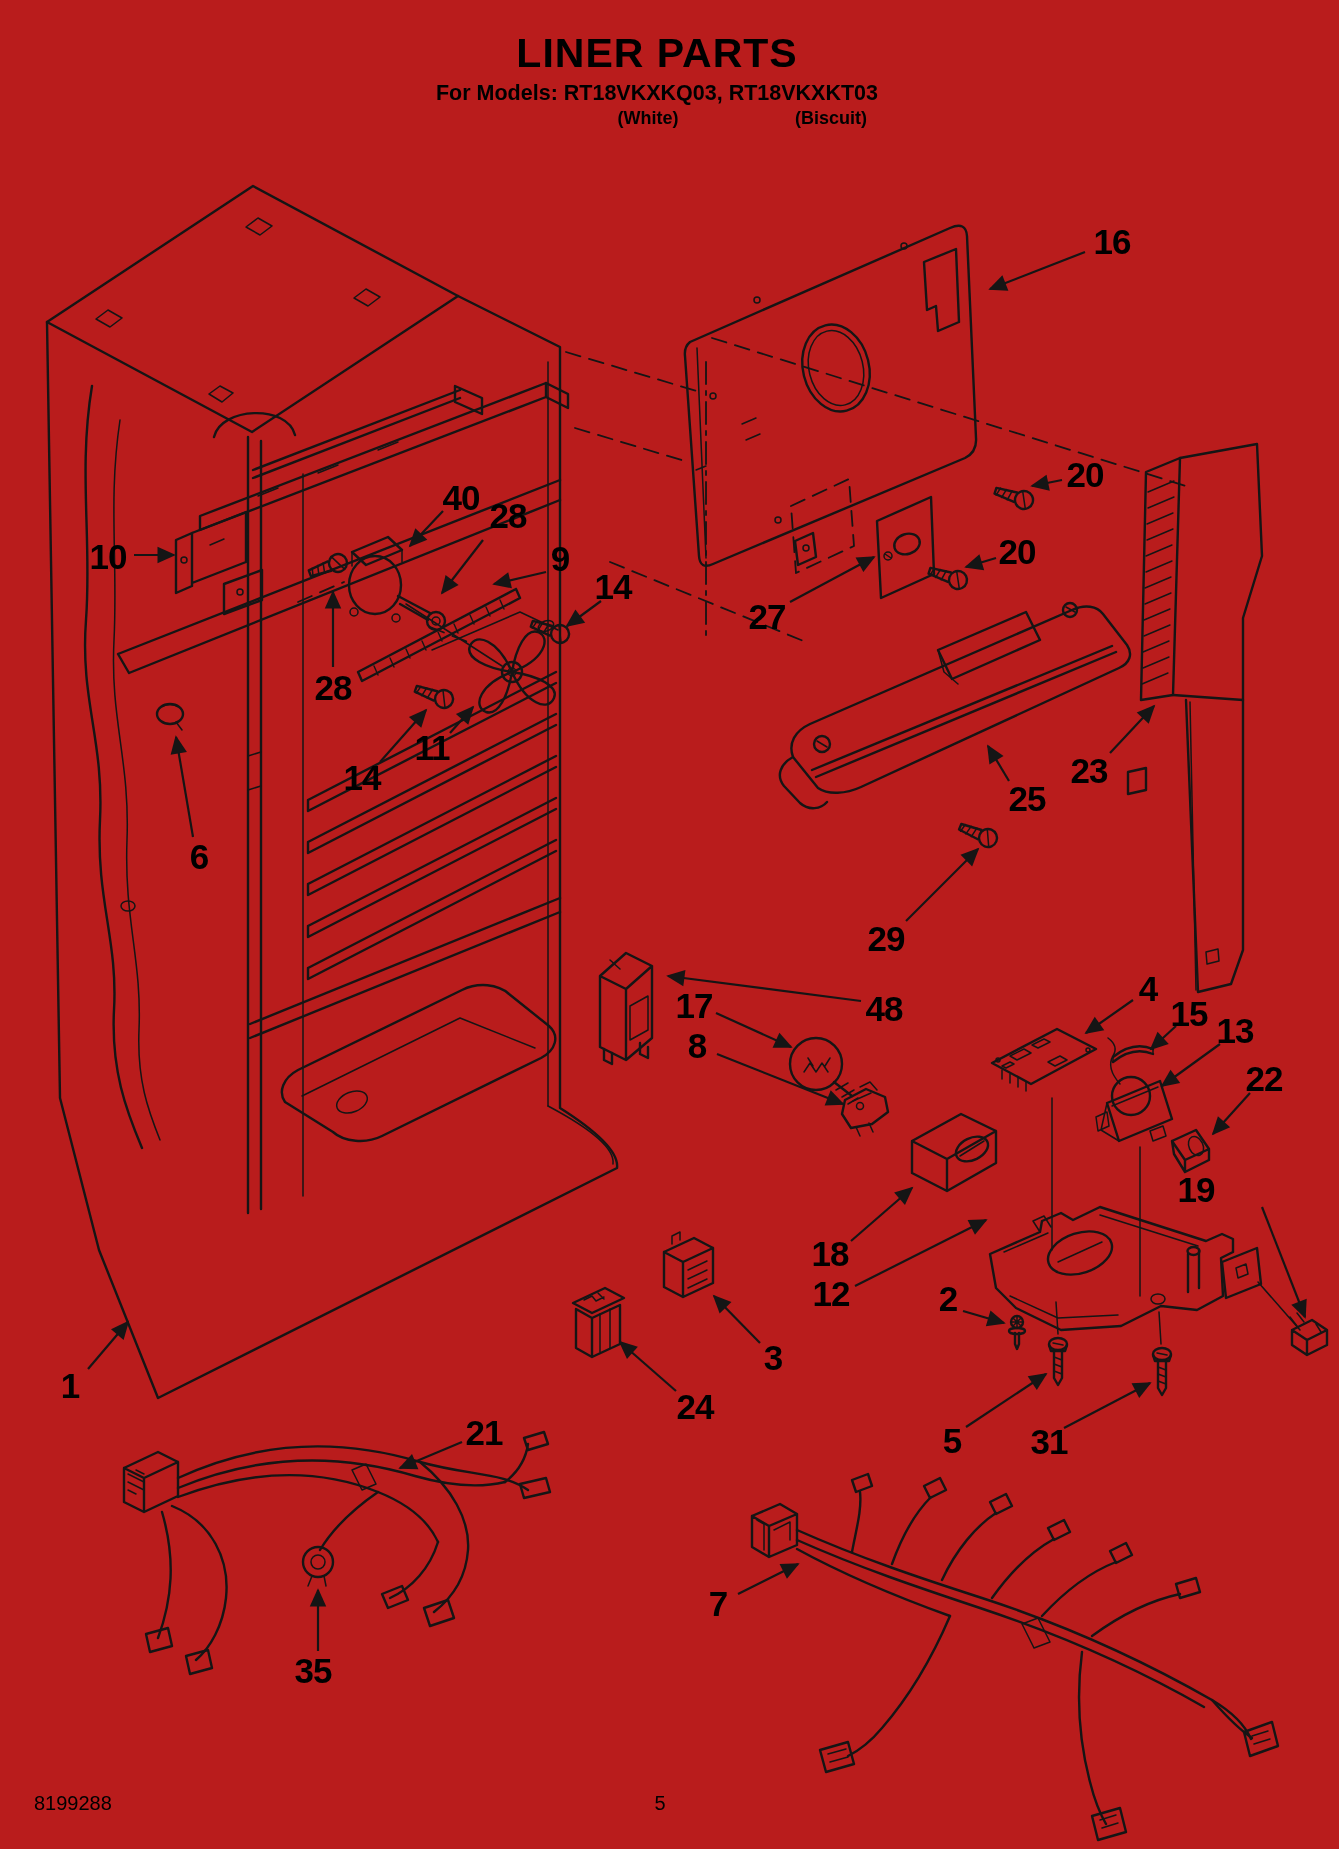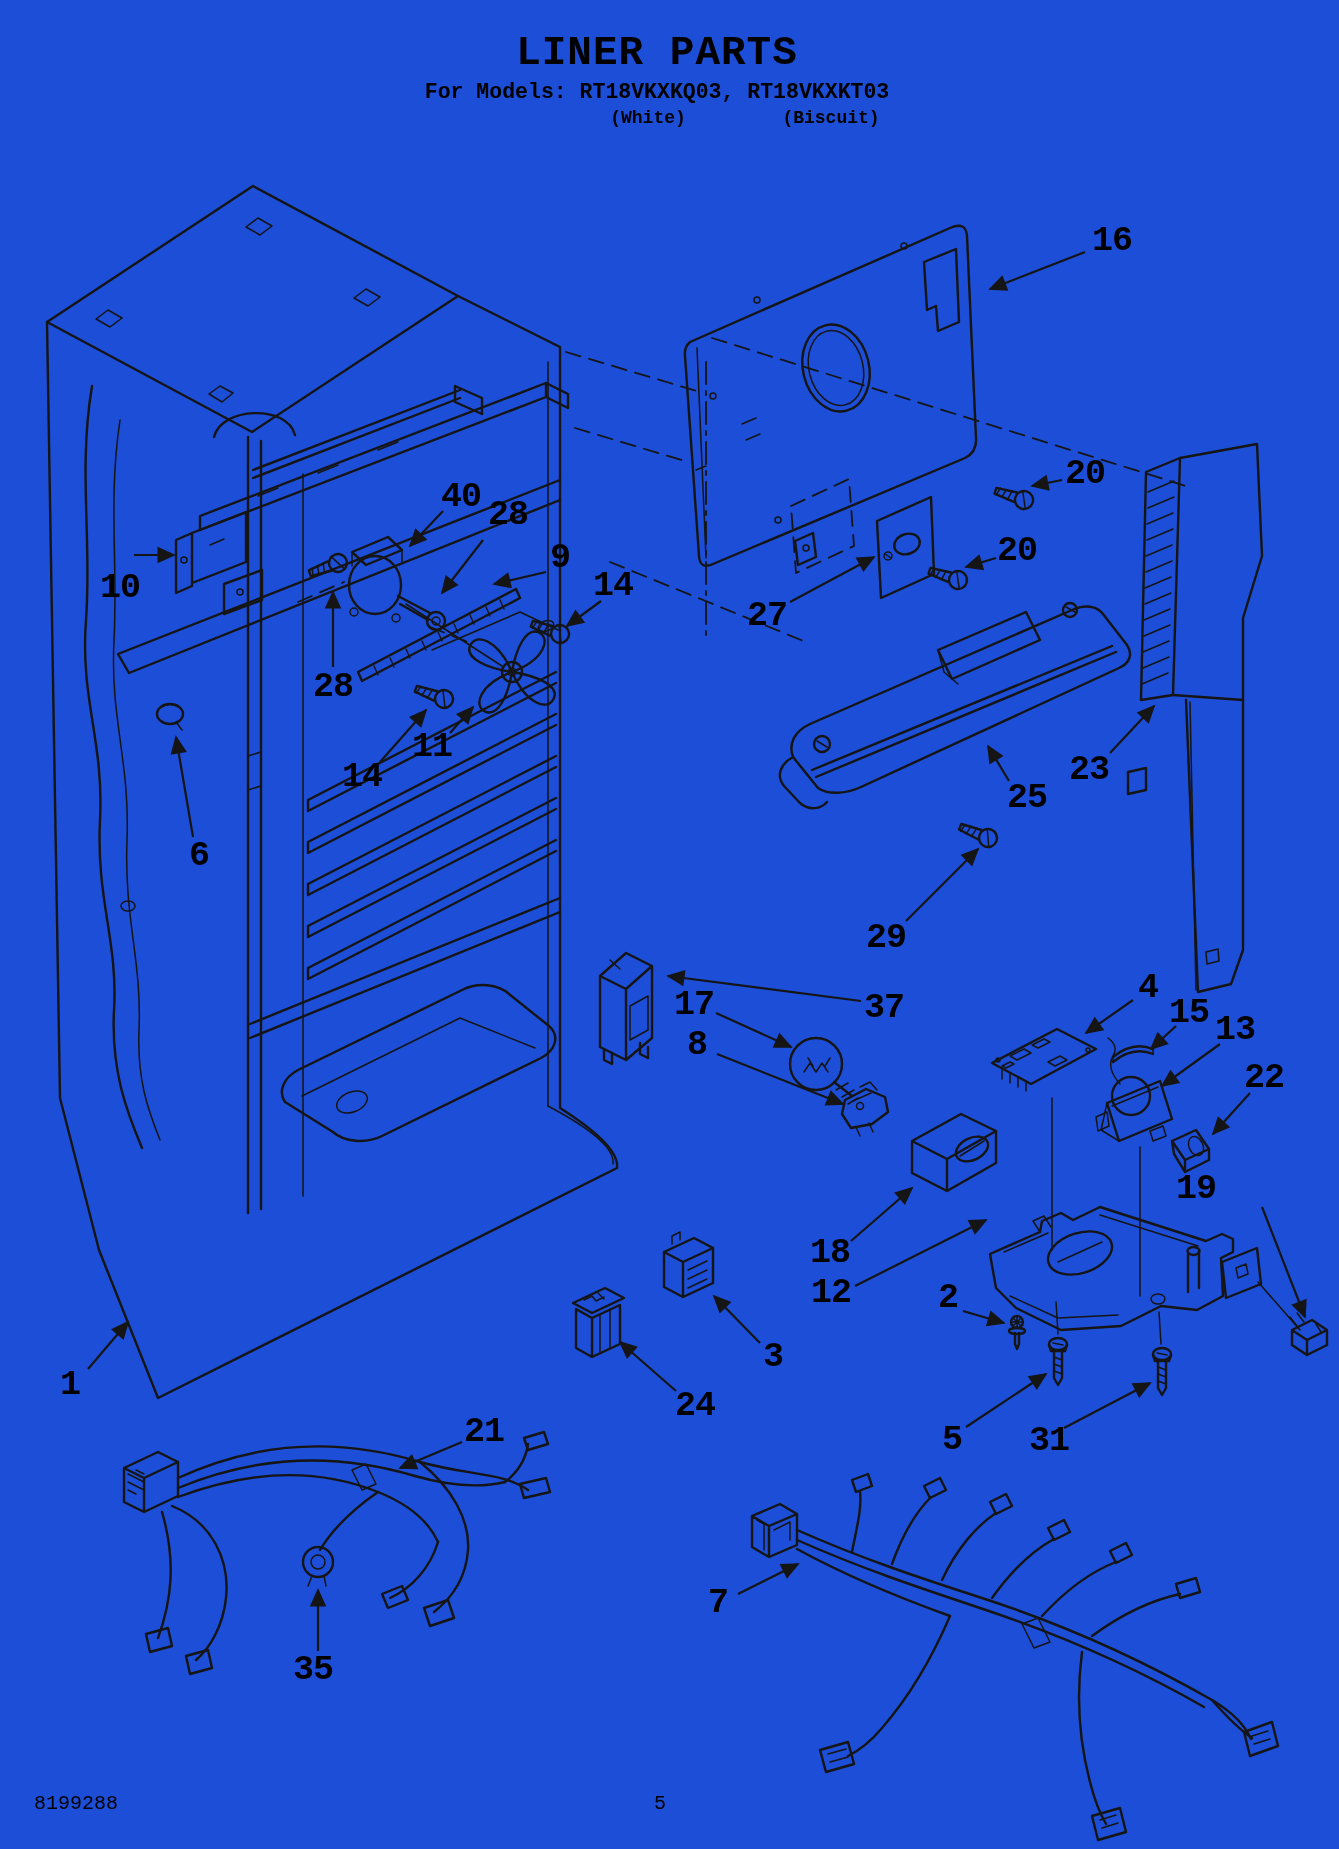--- a/index.html
+++ b/index.html
@@ -1,18 +1,18 @@
 <!DOCTYPE html>
 <html><head>
 <meta charset="utf-8">
 <style>
   html,body{margin:0;padding:0;background:#888;}
   .page{
-    position:relative;width:1339px;height:1849px;background:#1d4ed8;
-    font-family:Liberation Mono, monospace;color:#000;overflow:hidden;
+    position:relative;width:1339px;height:1849px;background:#b91c1c;
+    font-family:Liberation Sans, sans-serif;color:#000;overflow:hidden;
     margin:0 auto;
   }
   .hdr{position:absolute;top:30px;left:657px;transform:translateX(-50%);
        text-align:center;white-space:nowrap;}
   .hdr .title{font-size:41px;font-weight:bold;letter-spacing:1px;}
   .hdr .models{font-size:21.5px;font-weight:bold;margin-top:4px;}
   .finishrow{position:absolute;top:108px;left:357px;width:600px;height:26px;}
   .finishrow span{position:absolute;transform:translateX(-50%);
        font-size:18px;font-weight:bold;}
   .fin-left{left:291px;} .fin-right{left:474px;}
@@ -384,36 +384,36 @@
     </svg>
 
   <div class="callouts" id="callout-layer">
       <div class="callout" style="left: 1112px; top: 241px;">16</div>
       <div class="callout" style="left: 1085px; top: 474px;">20</div>
       <div class="callout" style="left: 1017px; top: 551px;">20</div>
       <div class="callout" style="left: 767px; top: 616px;">27</div>
       <div class="callout" style="left: 1089px; top: 770px;">23</div>
       <div class="callout" style="left: 1027px; top: 798px;">25</div>
       <div class="callout" style="left: 886px; top: 938px;">29</div>
-      <div class="callout" style="left: 884px; top: 1008px;">37</div>
+      <div class="callout" style="left: 884px; top: 1008px;">48</div>
       <div class="callout" style="left: 1148px; top: 988px;">4</div>
       <div class="callout" style="left: 1189px; top: 1013px;">15</div>
       <div class="callout" style="left: 1235px; top: 1030px;">13</div>
       <div class="callout" style="left: 1264px; top: 1078px;">22</div>
       <div class="callout" style="left: 1196px; top: 1189px;">19</div>
       <div class="callout" style="left: 694px; top: 1005px;">17</div>
       <div class="callout" style="left: 697px; top: 1045px;">8</div>
       <div class="callout" style="left: 830px; top: 1253px;">18</div>
       <div class="callout" style="left: 831px; top: 1293px;">12</div>
       <div class="callout" style="left: 948px; top: 1298px;">2</div>
       <div class="callout" style="left: 952px; top: 1440px;">5</div>
       <div class="callout" style="left: 1049px; top: 1441px;">31</div>
       <div class="callout" style="left: 773px; top: 1357px;">3</div>
       <div class="callout" style="left: 695px; top: 1406px;">24</div>
-      <div class="callout" style="left: 120px; top: 556px; margin-top: 32px;">10</div>
+      <div class="callout" style="left: 108px; top: 556px;">10</div>
       <div class="callout" style="left: 461px; top: 497px;">40</div>
       <div class="callout" style="left: 508px; top: 515px;">28</div>
       <div class="callout" style="left: 560px; top: 558px;">9</div>
       <div class="callout" style="left: 613px; top: 586px;">14</div>
       <div class="callout" style="left: 333px; top: 687px;">28</div>
       <div class="callout" style="left: 362px; top: 777px;">14</div>
       <div class="callout" style="left: 432px; top: 747px;">11</div>
       <div class="callout" style="left: 199px; top: 856px;">6</div>
       <div class="callout" style="left: 70px; top: 1385px;">1</div>
       <div class="callout" style="left: 484px; top: 1432px;">21</div>

